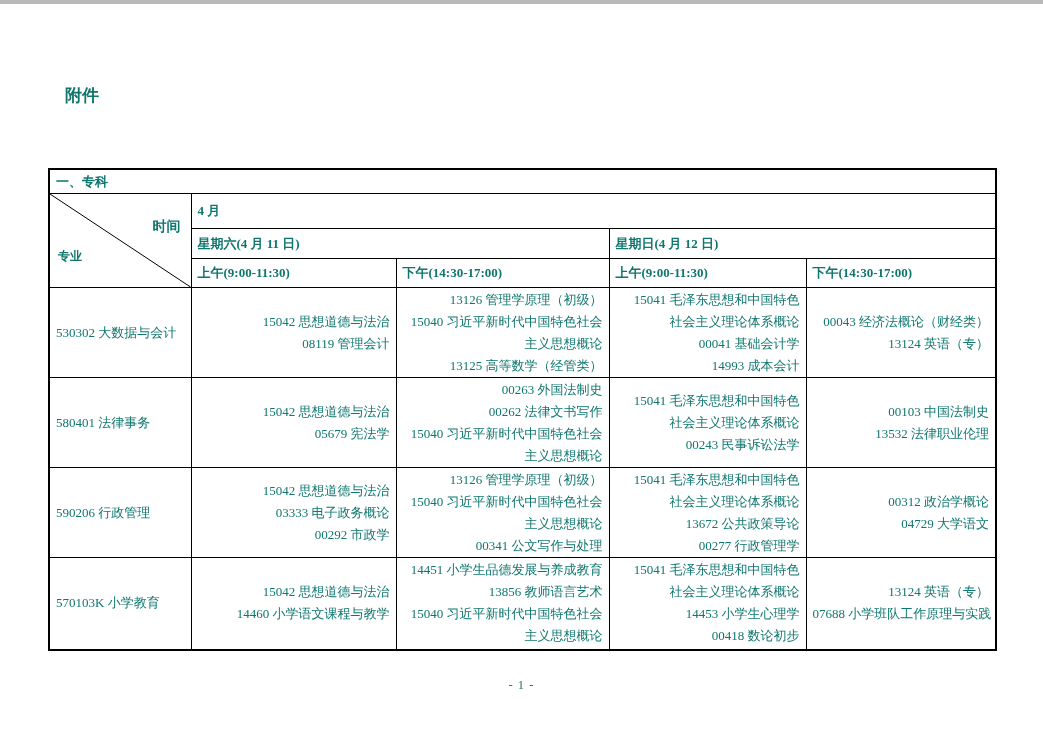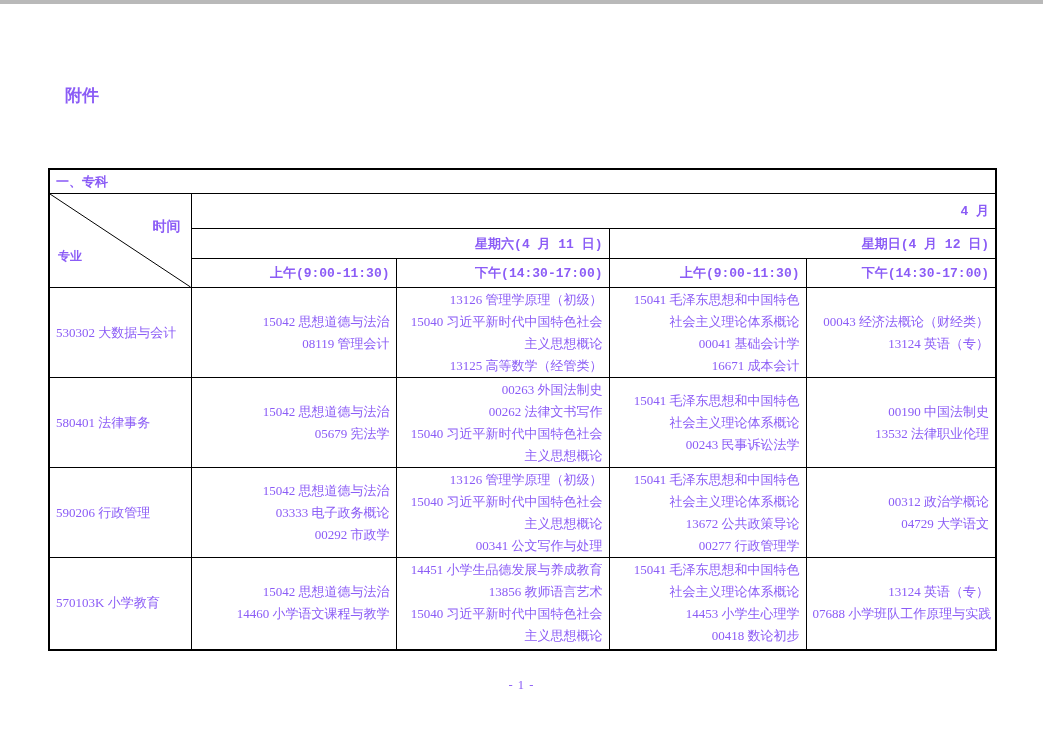--- a/index.html
+++ b/index.html
@@ -2,21 +2,21 @@
 <html><head>
 <meta charset="utf-8">
 <style>
   html, body { margin: 0; padding: 0; background: #ffffff; }
   #page {
     position: relative;
     width: 1043px;
     height: 738px;
     background: #ffffff;
     font-family: "Liberation Serif", serif;
-    color: #8b5cf6;
+    color: #0f766e;
     overflow: hidden;
   }
   #top-edge {
     position: absolute;
     top: 0; left: 0;
     width: 100%; height: 4px;
     background: #b9b9b9;
   }
   #attachment-label {
     position: absolute;
@@ -57,24 +57,24 @@
     height: 23px;
     font-family: "Liberation Sans", sans-serif;
     font-weight: bold;
     font-size: 14px;
     padding-left: 8px;
   }
   tr.month-row    { height: 35px; }
   tr.day-row      { height: 30px; }
   tr.session-row  { height: 29px; }
   td.header-cell {
-    font-family: Liberation Mono, monospace;
+    font-family: Liberation Serif, serif;
     font-weight: bold;
     font-size: 14px;
-    text-align: right;
+    text-align: left;
     padding: 0;
   }
   td.corner-cell {
     position: relative;
     padding: 0;
   }
   .corner-svg { position: absolute; left: 0; top: 0; width: 100%; height: 100%; }
   .corner-time {
     position: absolute;
     right: 10px; top: 24px;
@@ -153,21 +153,21 @@
           <td class="course-cell">
             <div class="line">13126 管理学原理（初级）</div>
             <div class="line">15040 习近平新时代中国特色社会</div>
             <div class="line cont">主义思想概论</div>
             <div class="line">13125 高等数学（经管类）</div>
           </td>
           <td class="course-cell">
             <div class="line">15041 毛泽东思想和中国特色</div>
             <div class="line cont">社会主义理论体系概论</div>
             <div class="line">00041 基础会计学</div>
-            <div class="line">16671 成本会计</div>
+            <div class="line">14993 成本会计</div>
           </td>
           <td class="course-cell">
             <div class="line">00043 经济法概论（财经类）</div>
             <div class="line">13124 英语（专）</div>
           </td>
         </tr>
         <tr class="data-row">
           <td class="major-cell">580401 法律事务</td>
           <td class="course-cell">
             <div class="line">15042 思想道德与法治</div>
@@ -178,21 +178,21 @@
             <div class="line">00262 法律文书写作</div>
             <div class="line">15040 习近平新时代中国特色社会</div>
             <div class="line cont">主义思想概论</div>
           </td>
           <td class="course-cell">
             <div class="line">15041 毛泽东思想和中国特色</div>
             <div class="line cont">社会主义理论体系概论</div>
             <div class="line">00243 民事诉讼法学</div>
           </td>
           <td class="course-cell">
-            <div class="line">00190 中国法制史</div>
+            <div class="line">00103 中国法制史</div>
             <div class="line">13532 法律职业伦理</div>
           </td>
         </tr>
         <tr class="data-row">
           <td class="major-cell">590206 行政管理</td>
           <td class="course-cell">
             <div class="line">15042 思想道德与法治</div>
             <div class="line">03333 电子政务概论</div>
             <div class="line">00292 市政学</div>
           </td>

